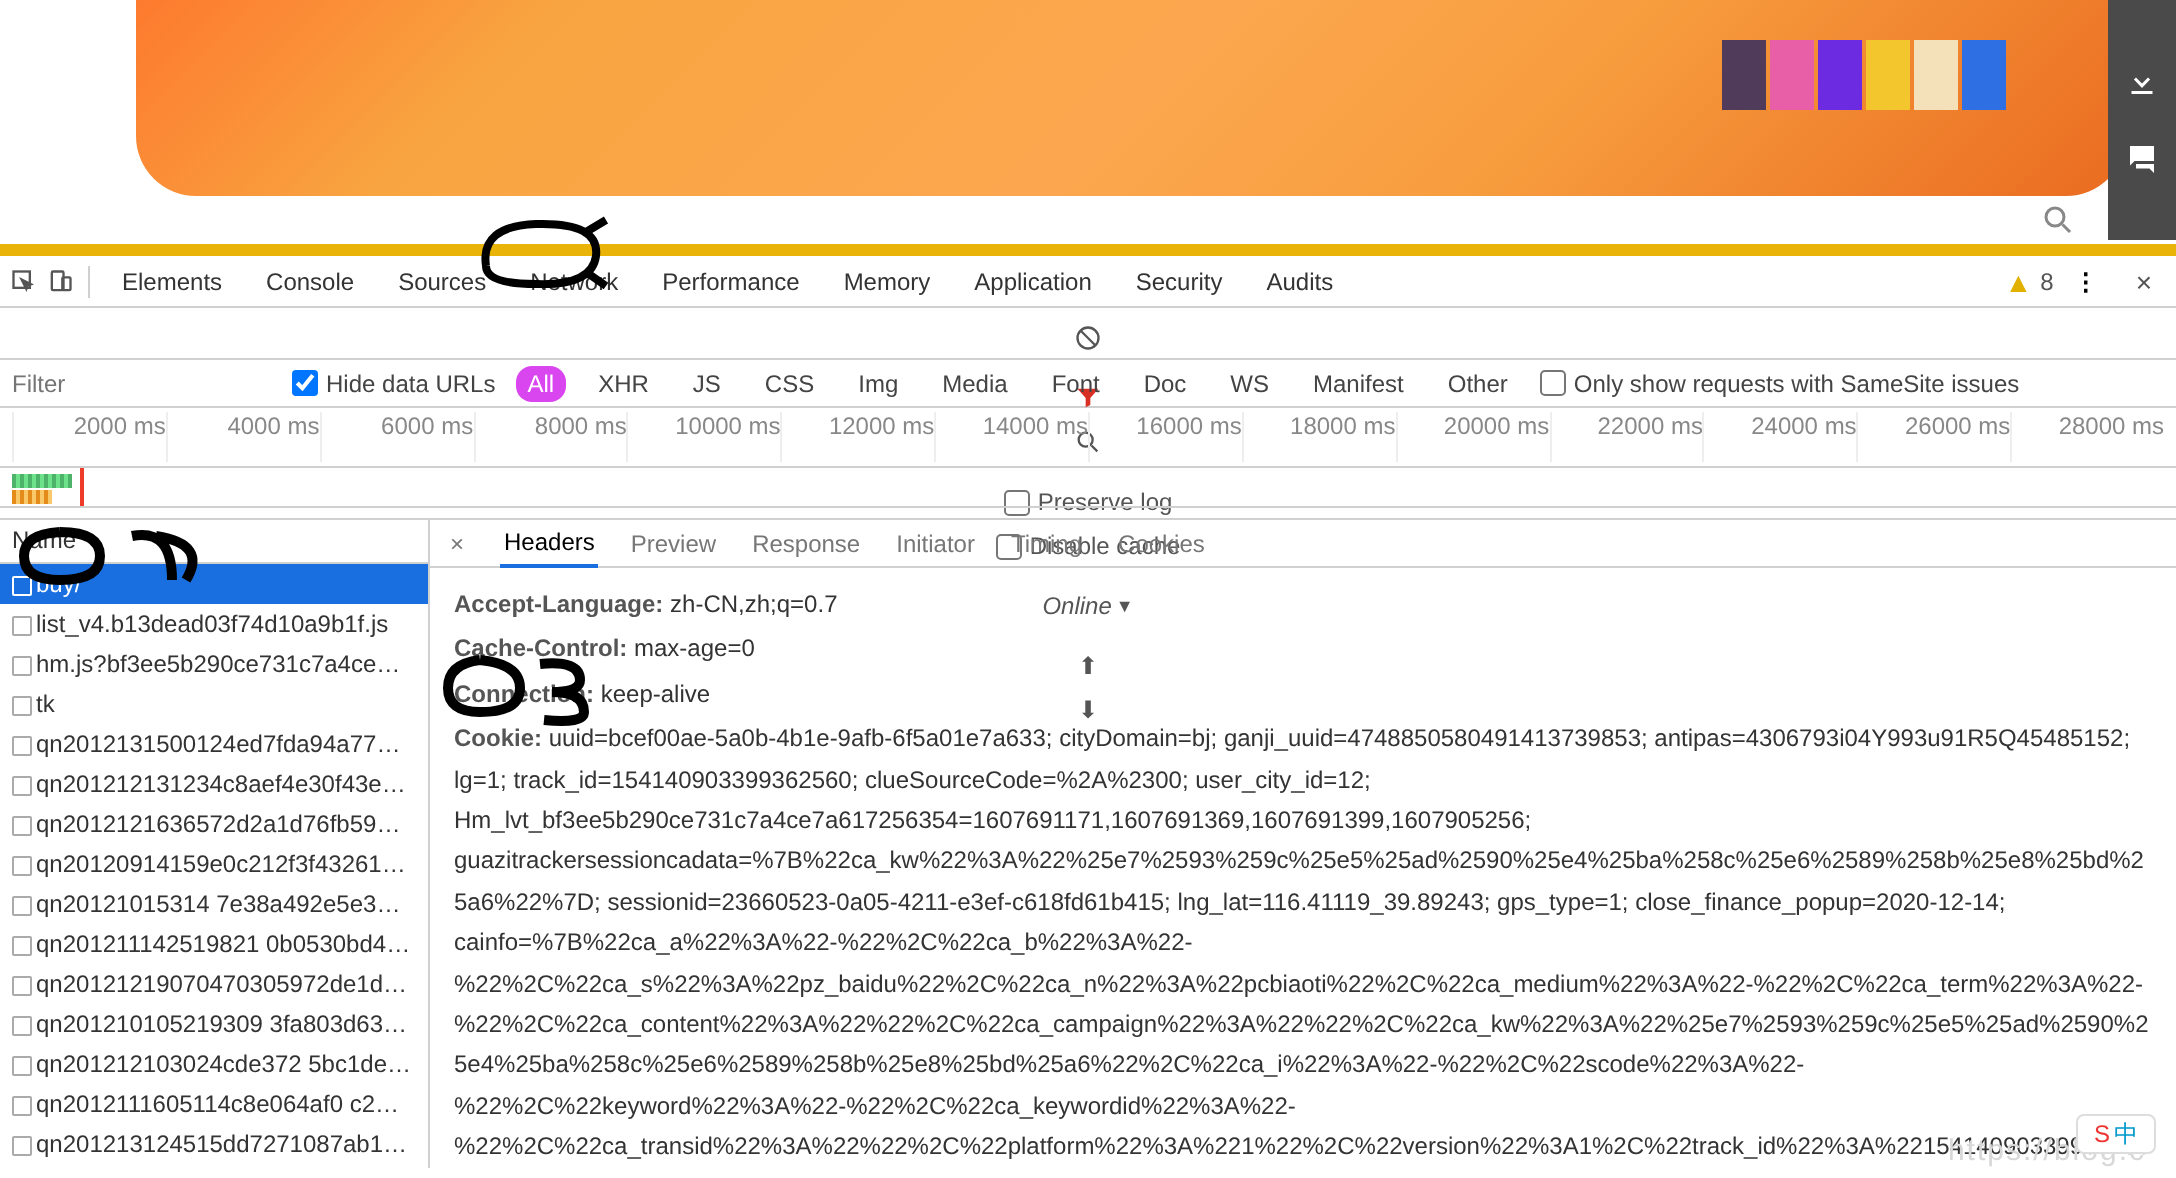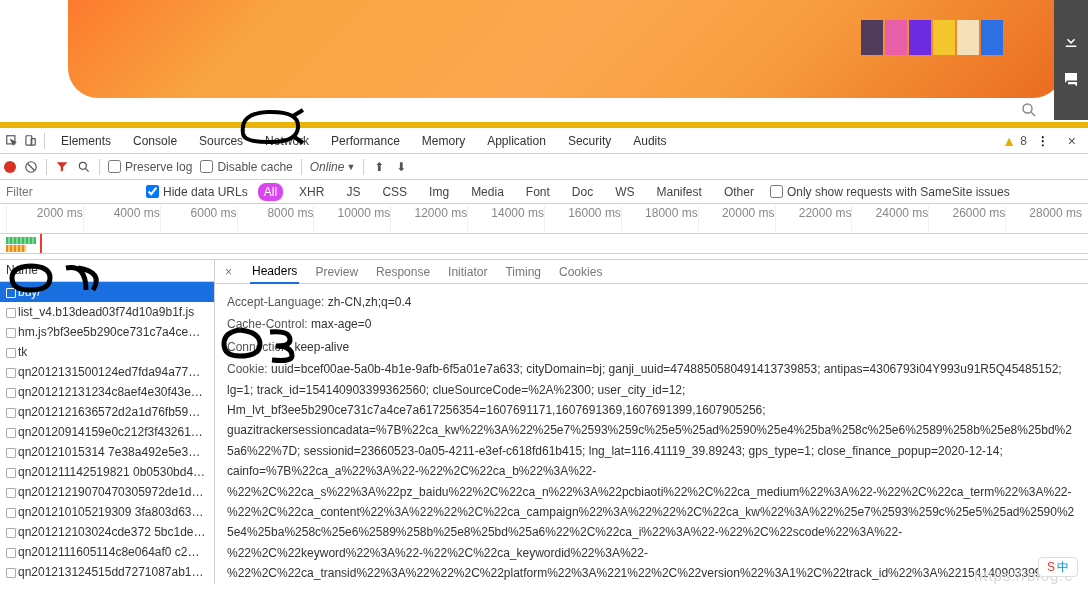--- a/index.html
+++ b/index.html
@@ -14,21 +14,21 @@
 .devtools{border-top:6px solid #eab308;}
 .tabbar{display:flex;align-items:center;height:26px;border-bottom:1px solid #d0d0d0;padding:0 4px;gap:2px;}
 .tabbar .ico{width:16px;height:16px;display:flex;align-items:center;justify-content:center;}
 .tabbar .sep{width:1px;height:16px;background:#d0d0d0;margin:0 4px;}
 .tabbar .tab{padding:5px 10px;color:#333;cursor:pointer;}
 .tabbar .tab.scribbled{position:relative;}
 .tabbar .warn{margin-left:auto;display:flex;align-items:center;gap:4px;color:#555;}
 .tabbar .warntri{color:#e2b100;font-size:14px;}
 .tabbar .more{padding:0 8px;font-weight:bold;letter-spacing:1px;}
 .tabbar .closex{padding:0 8px;font-size:14px;color:#555;}
-.toolbar{display:flex;align-items:center;height:26px;border-bottom:1px solid #d0d0d0;padding:0 4px;gap:8px;}
+.toolbar{display:flex;align-items:center;height:26px;border-bottom:1px solid #d0d0d0;padding:0 4px;gap:8px;flex-direction:column;}
 .recbtn{width:12px;height:12px;border-radius:50%;background:#d93025;}
 .clearbtn,.funnel,.searchico,.upico,.downico{width:14px;height:14px;display:flex;align-items:center;justify-content:center;color:#555;}
 .toolbar .sep{width:1px;height:16px;background:#d0d0d0;}
 .cbwrap{display:flex;align-items:center;gap:4px;color:#555;}
 .cbwrap input{margin:0;}
 .selwrap{display:flex;align-items:center;gap:2px;color:#555;font-style:italic;}
 .filterbar{display:flex;align-items:center;height:24px;border-bottom:1px solid #d0d0d0;padding:0 6px;gap:10px;}
 .filterbar input.filter{border:none;outline:none;width:130px;color:#777;}
 .filterbar .cb{display:flex;align-items:center;gap:4px;color:#444;}
 .filterbar .pill{padding:2px 6px;border-radius:8px;cursor:pointer;color:#444;}
@@ -48,21 +48,21 @@
 .leftpane li::before{content:"";position:absolute;left:6px;top:6px;width:8px;height:8px;border:1px solid #aaa;border-radius:1px;}
 .leftpane li.sel{background:#1a6fe0;color:#fff;}
 .leftpane li.sel::before{border-color:#fff;}
 .rightpane{flex:1;overflow:hidden;}
 .detailtabs{display:flex;align-items:center;height:24px;border-bottom:1px solid #d0d0d0;padding:0 6px;gap:14px;}
 .detailtabs .dt{padding:4px 2px;color:#777;cursor:pointer;}
 .detailtabs .dt.active{color:#000;border-bottom:2px solid #1a6fe0;}
 .detailtabs .closex{color:#777;padding:0 4px;cursor:pointer;}
 .headerspane{padding:8px 12px;color:#333;line-height:1.7;overflow-wrap:anywhere;}
 .headerspane .row{margin-bottom:2px;}
-.headerspane .k{font-weight:normal;color:#555;}
+.headerspane .k{font-weight:bold;color:#555;}
 .watermark{position:absolute;right:15px;bottom:5px;color:#d8d8d8;font-size:15px;letter-spacing:1px;}
 .scribble{position:absolute;pointer-events:none;}
 .floaticon{position:absolute;right:10px;bottom:12px;width:40px;height:20px;background:#fff;border:1px solid #ddd;border-radius:4px;display:flex;align-items:center;justify-content:center;gap:2px;font-size:11px;}
 </style>
 </head>
 <body>
 
 <div class="banner">
   <div class="blocks">
       <span class="bk1"></span>
@@ -230,21 +230,21 @@
     <div class="detailtabs">
       <span class="closex">×</span>
       <span class="dt active">Headers</span>
       <span class="dt">Preview</span>
       <span class="dt">Response</span>
       <span class="dt">Initiator</span>
       <span class="dt">Timing</span>
       <span class="dt">Cookies</span>
     </div>
     <div class="headerspane">
-      <div class="row"><span class="k">Accept-Language:</span> <span>zh-CN,zh;q=0.4</span></div>
+      <div class="row"><span class="k">Accept-Language:</span> <span>zh-CN,zh;q=0.7</span></div>
       <div class="row"><span class="k">Cache-Control:</span> <span>max-age=0</span></div>
       <div class="row"><span class="k">Connection:</span> <span>keep-alive</span></div>
       <div class="row"><span class="k">Cookie:</span> <span>uuid=bcef00ae-5a0b-4b1e-9afb-6f5a01e7a633; cityDomain=bj; ganji_uuid=4748850580491413739853; antipas=4306793i04Y993u91R5Q45485152; lg=1; track_id=154140903399362560; clueSourceCode=%2A%2300; user_city_id=12; Hm_lvt_bf3ee5b290ce731c7a4ce7a617256354=1607691171,1607691369,1607691399,1607905256; guazitrackersessioncadata=%7B%22ca_kw%22%3A%22%25e7%2593%259c%25e5%25ad%2590%25e4%25ba%258c%25e6%2589%258b%25e8%25bd%25a6%22%7D; sessionid=23660523-0a05-4211-e3ef-c618fd61b415; lng_lat=116.41119_39.89243; gps_type=1; close_finance_popup=2020-12-14; cainfo=%7B%22ca_a%22%3A%22-%22%2C%22ca_b%22%3A%22-%22%2C%22ca_s%22%3A%22pz_baidu%22%2C%22ca_n%22%3A%22pcbiaoti%22%2C%22ca_medium%22%3A%22-%22%2C%22ca_term%22%3A%22-%22%2C%22ca_content%22%3A%22%22%2C%22ca_campaign%22%3A%22%22%2C%22ca_kw%22%3A%22%25e7%2593%259c%25e5%25ad%2590%25e4%25ba%258c%25e6%2589%258b%25e8%25bd%25a6%22%2C%22ca_i%22%3A%22-%22%2C%22scode%22%3A%22-%22%2C%22keyword%22%3A%22-%22%2C%22ca_keywordid%22%3A%22-%22%2C%22ca_transid%22%3A%22%22%2C%22platform%22%3A%221%22%2C%22version%22%3A1%2C%22track_id%22%3A%22154140903399362560%22%2C%22display_finance_flag%22%3A%22-%22%2C%22client_ab%22%3A%22-%22%2C%22guid%22%3A%22bcef00ae-5a0b-4b1e-9afb-6f5a01e7a633%22%2C%22ca_city%22%3A%22bj%22%2C%22sessionid%22%3A%2223660523-0a05-4211-e3ef-c618fd61b415%22%7D; _gl_tracker=%7B%22ca_source%22%3A%22-%22%2C%22ca_name%22%3A%22-%22%2C%22ca_kw%22%3A%22-%22%2C%22ca_id%22%3A%22-%22%2C%22ca_s%22%3A%22self%22%2C%22ca_n%22%3A%22-%22%2C%22ca_i%22%3A%22-%22%2C%22sid%22%3A30829434740%7D; preTime=%7B%22last%22%3A1607906770%2C%22this%22%3A1605602948%2C%22pre%22%3A1605602948%7D; Hm_lpvt_bf3ee5b290ce731c7a4ce7a617256354=1607906771</span></div>
 
     </div>
   </div>
  </div>
 </div>
 
 <svg class="scribble" style="left:238px;top:108px;" width="70" height="40">

